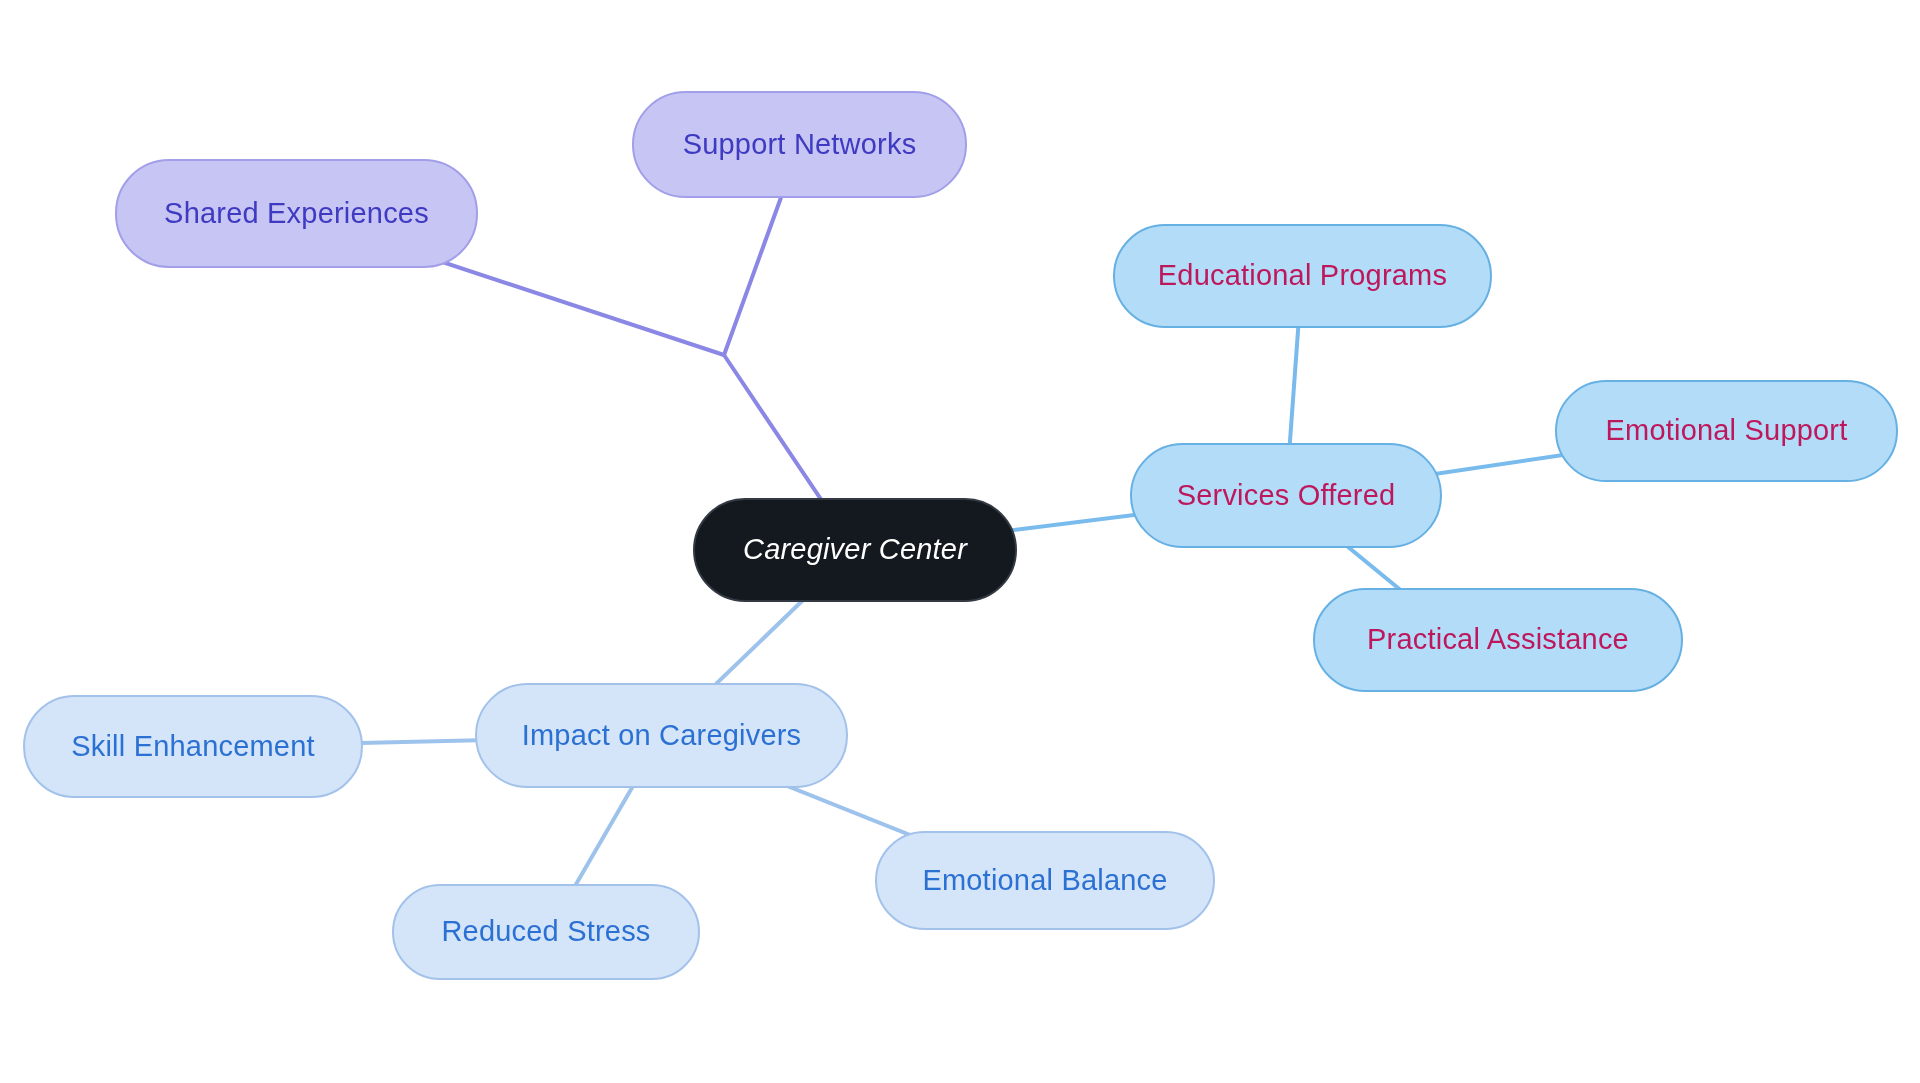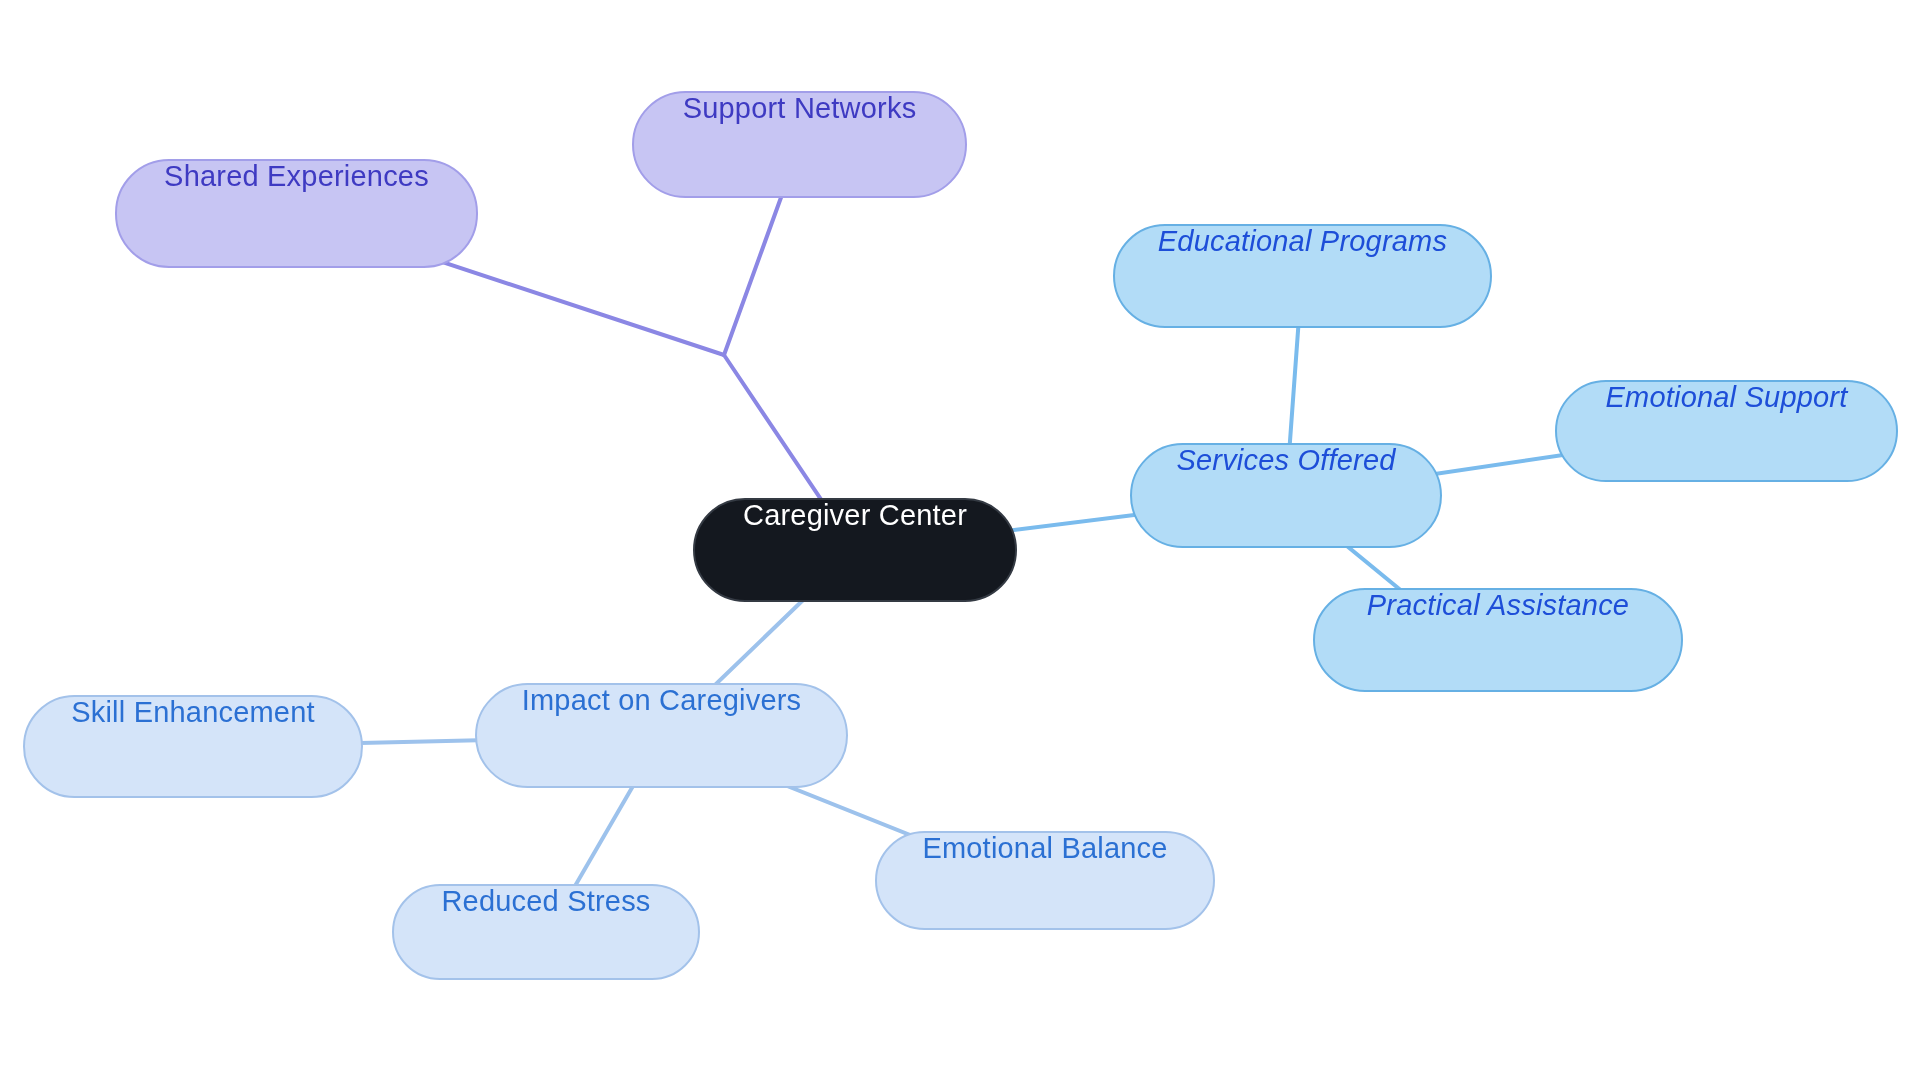--- a/index.html
+++ b/index.html
@@ -26,21 +26,21 @@
     stroke-width: 4;
     stroke-linecap: round;
   }
   .edge--purple { stroke: #8b87e4; }
   .edge--blue   { stroke: #7abbed; }
   .edge--pale   { stroke: #9dc2ec; }
 
   .node {
     position: absolute;
     display: flex;
-    align-items: flex-start;
+    align-items: center;
     justify-content: center;
     border-radius: 54px;
     font-size: 29px;
     line-height: 1.1;
     white-space: nowrap;
     box-sizing: border-box;
     cursor: pointer;
     letter-spacing: 0.2px;
   }
   .node--center {
@@ -49,30 +49,29 @@
     color: #ffffff;
   }
   .node--purple {
     background: #c7c5f3;
     border: 2px solid #a29ee9;
     color: #3e3ac2;
   }
   .node--blue {
     background: #b2dcf7;
     border: 2px solid #66b0e4;
-    color: #1d4ed8;
-    font-style: italic;
+    color: #be185d;
   }
   .node--pale {
     background: #d4e4f9;
     border: 2px solid #a3c2ea;
     color: #2b70d3;
   }
 
-  [data-name="node-caregiver-center"]    { left: 693px;  top: 498px; width: 324px; height: 104px; }
+  [data-name="node-caregiver-center"]    { left: 693px;  top: 498px; width: 324px; height: 104px; font-style: italic; }
   [data-name="node-community-support"]   { left: 543px;  top: 302px; width: 362px; height: 105px; }
   [data-name="node-support-networks"]    { left: 632px;  top: 91px;  width: 335px; height: 107px; }
   [data-name="node-shared-experiences"]  { left: 115px;  top: 159px; width: 363px; height: 109px; }
   [data-name="node-services-offered"]    { left: 1130px; top: 443px; width: 312px; height: 105px; }
   [data-name="node-educational-programs"]{ left: 1113px; top: 224px; width: 379px; height: 104px; }
   [data-name="node-emotional-support"]   { left: 1555px; top: 380px; width: 343px; height: 102px; }
   [data-name="node-practical-assistance"]{ left: 1313px; top: 588px; width: 370px; height: 104px; }
   [data-name="node-impact-on-caregivers"]{ left: 475px;  top: 683px; width: 373px; height: 105px; }
   [data-name="node-skill-enhancement"]   { left: 23px;   top: 695px; width: 340px; height: 103px; }
   [data-name="node-reduced-stress"]      { left: 392px;  top: 884px; width: 308px; height: 96px; }

